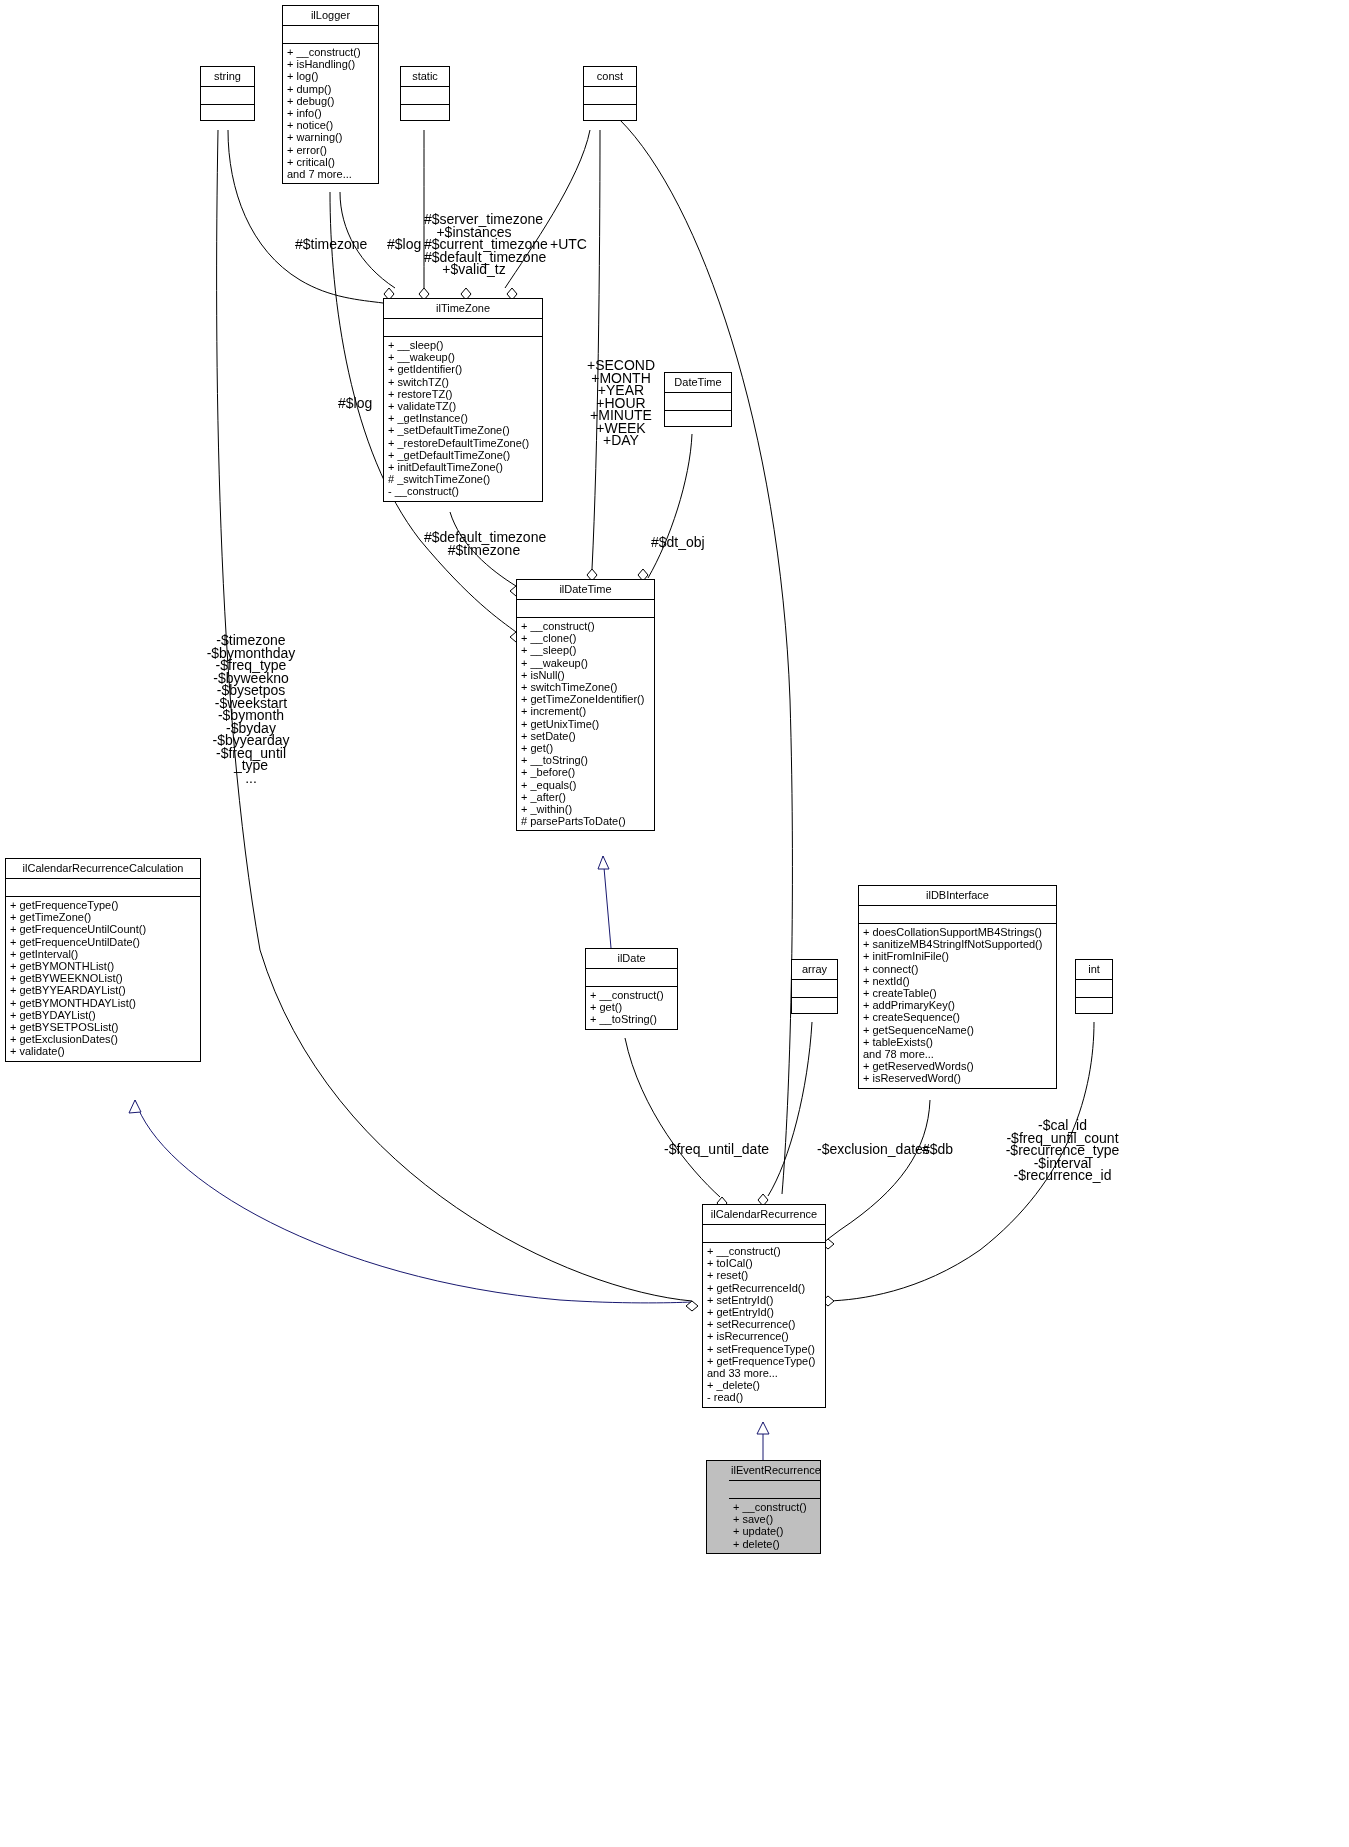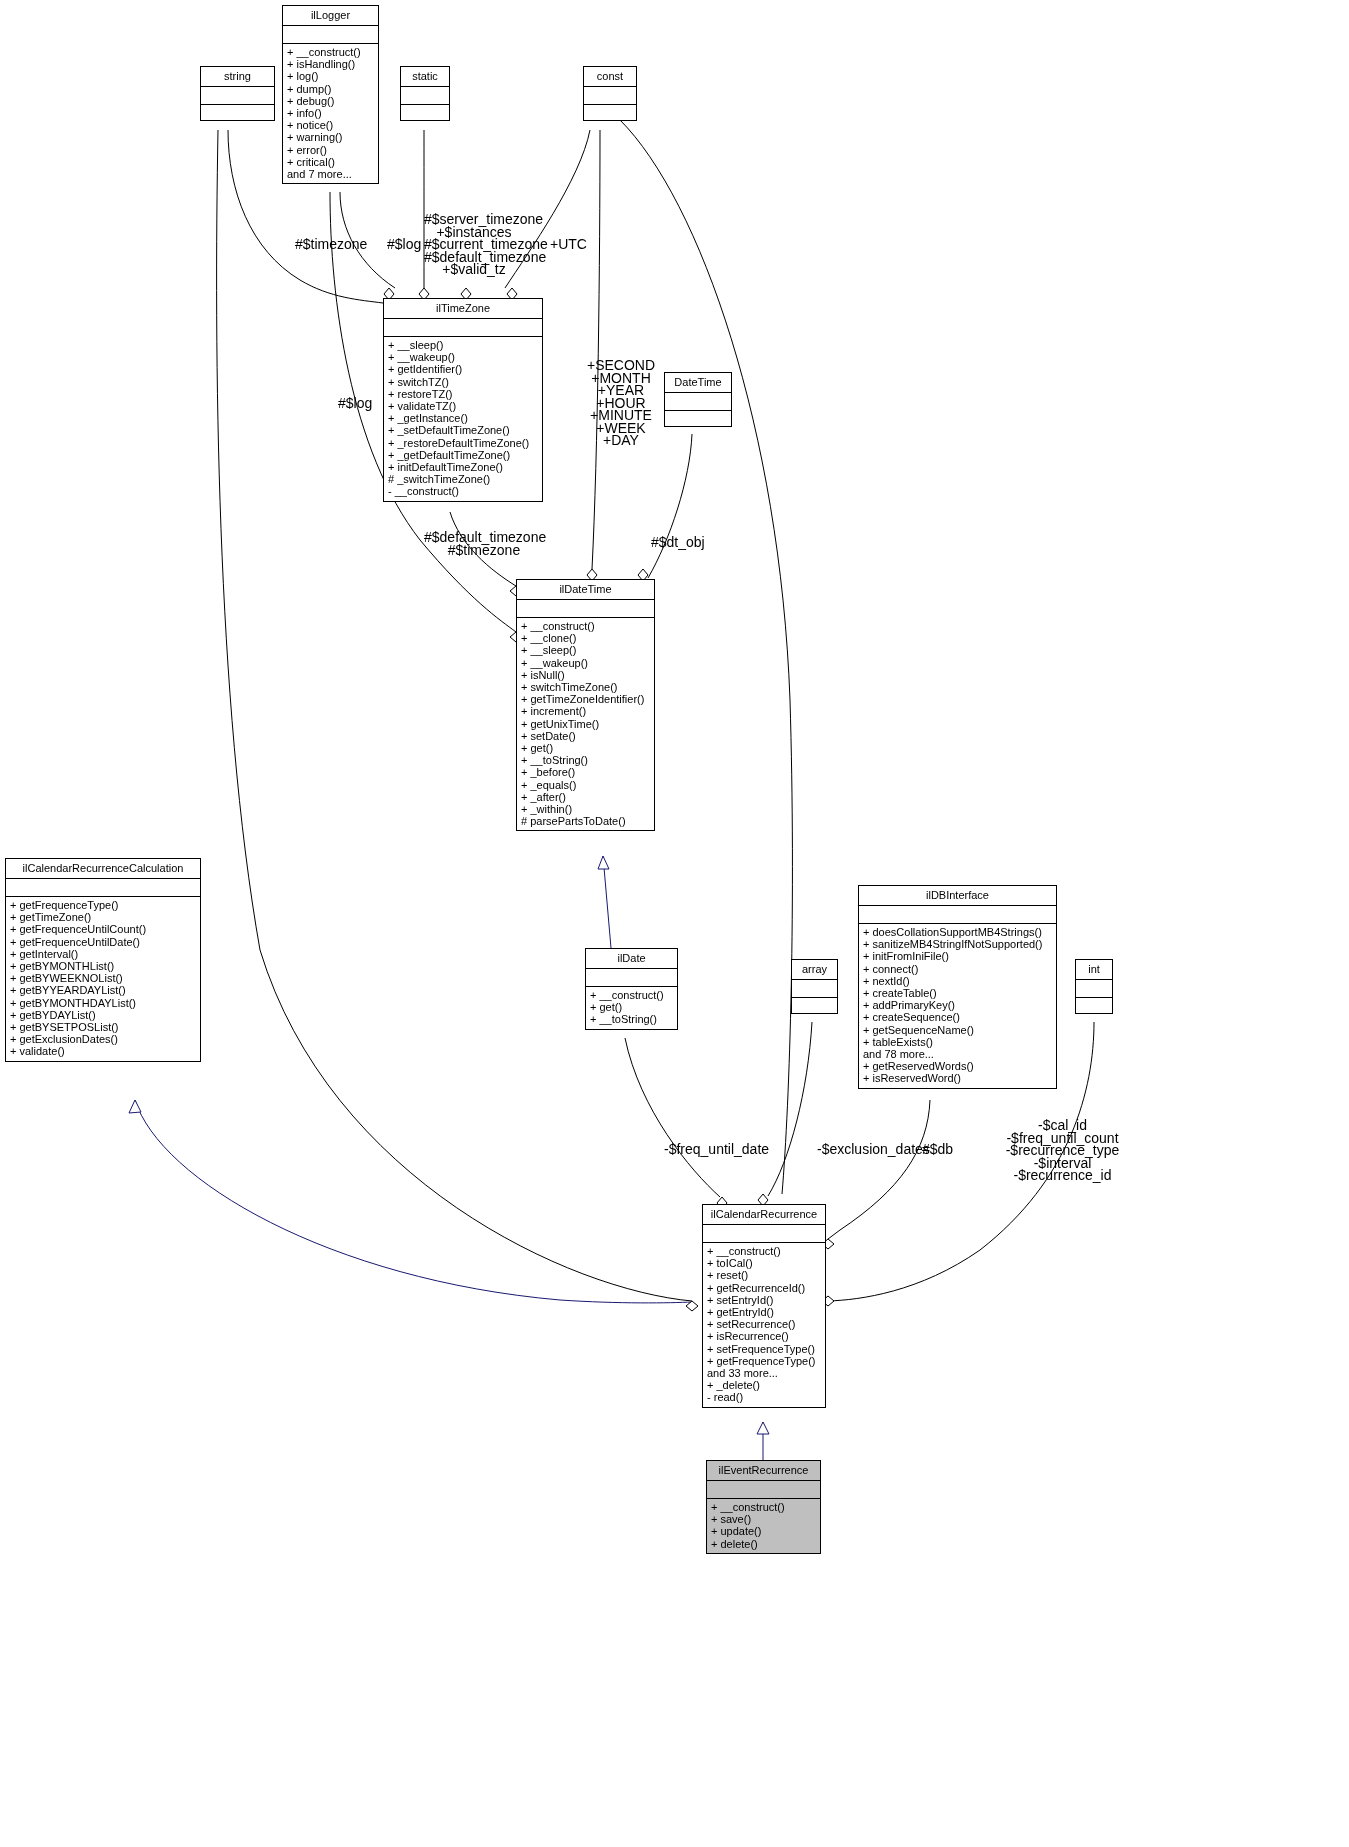--- a/index.html
+++ b/index.html
@@ -24,20 +24,21 @@
     pointer-events: none;
   }
   .node {
     position: absolute;
     border: 1px solid #000000;
     background: #ffffff;
     box-sizing: border-box;
   }
   .node.filled {
     background: #bfbfbf;
+    padding-left: 22px;
   }
   .node .title {
     text-align: center;
     font-size: 11px;
     line-height: 13px;
     padding: 3px 2px 3px 2px;
     color: #000000;
     white-space: nowrap;
   }
   .node .sep {
@@ -154,21 +155,21 @@
       <div>+ debug()</div>
       <div>+ info()</div>
       <div>+ notice()</div>
       <div>+ warning()</div>
       <div>+ error()</div>
       <div>+ critical()</div>
       <div>and 7 more...</div>
     </div>
   </div>
 
-  <div class="node" style="left:200px; top:66px; width:75px;">
+  <div class="node" style="left:200px; top:66px; width:55px;">
     <div class="title">string</div>
     <div class="sep"></div>
     <div class="attrs"></div>
     <div class="sep"></div>
     <div class="methods" style="height:10px;"></div>
   </div>
 
   <div class="node" style="left:400px; top:66px; width:50px;">
     <div class="title">static</div>
     <div class="sep"></div>
@@ -360,20 +361,32 @@
   <div class="edge-label center" style="left: 586px; top: 359px; width: 70px; white-space: pre;">+SECOND
 +MONTH
 +YEAR
 +HOUR
 +MINUTE
 +WEEK
 +DAY</div>
   <div class="edge-label center" style="left: 424px; top: 531px; width: 120px; white-space: pre;">#$default_timezone
 #$timezone</div>
   <div class="edge-label" style="left: 651px; top: 536px; white-space: pre;">#$dt_obj</div>
+  <div class="edge-label center" style="left: 196px; top: 634px; width: 110px; white-space: pre;">-$timezone
+-$bymonthday
+-$freq_type
+-$byweekno
+-$bysetpos
+-$weekstart
+-$bymonth
+-$byday
+-$byyearday
+-$freq_until
+_type
+...</div>
   <div class="edge-label" style="left: 664px; top: 1143px; white-space: pre;">-$freq_until_date</div>
   <div class="edge-label" style="left: 817px; top: 1143px; white-space: pre; text-align: right;">-$exclusion_dates</div>
   <div class="edge-label" style="left: 922px; top: 1143px; white-space: pre;">#$db</div>
   <div class="edge-label center" style="left: 1000px; top: 1119px; width: 125px; white-space: pre;">-$cal_id
 -$freq_until_count
 -$recurrence_type
 -$interval
 -$recurrence_id</div>
 
 </div>

